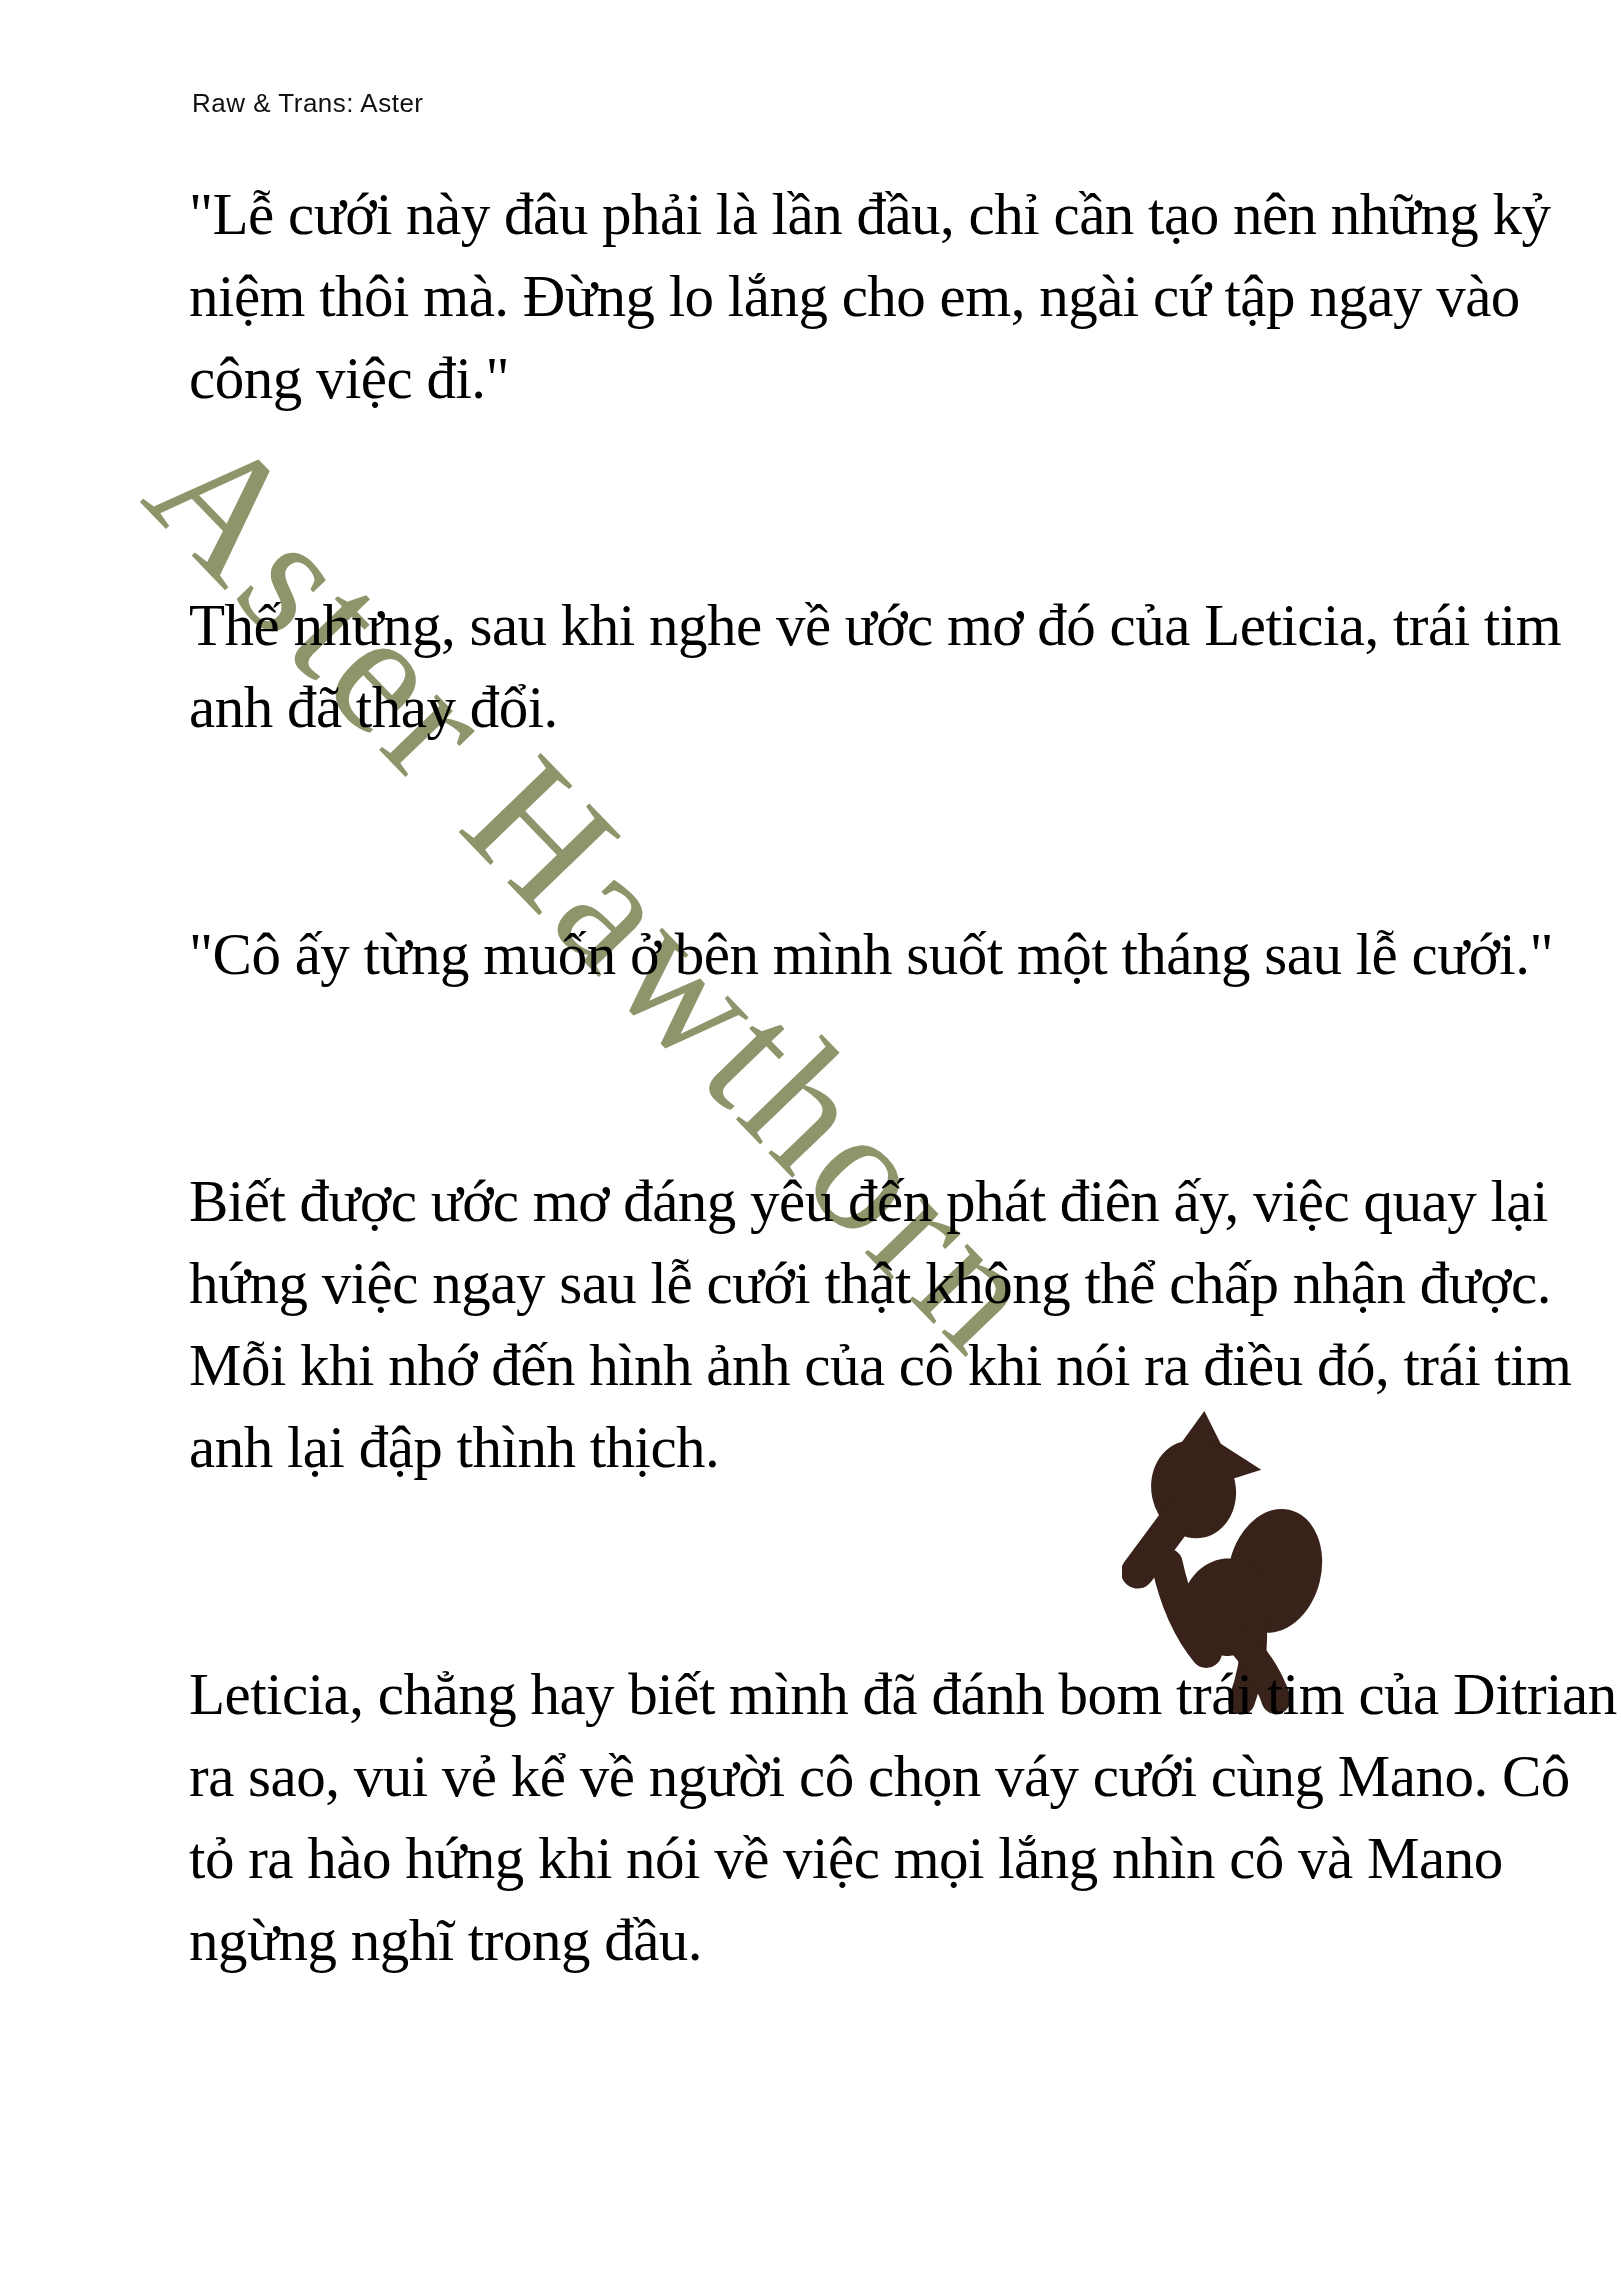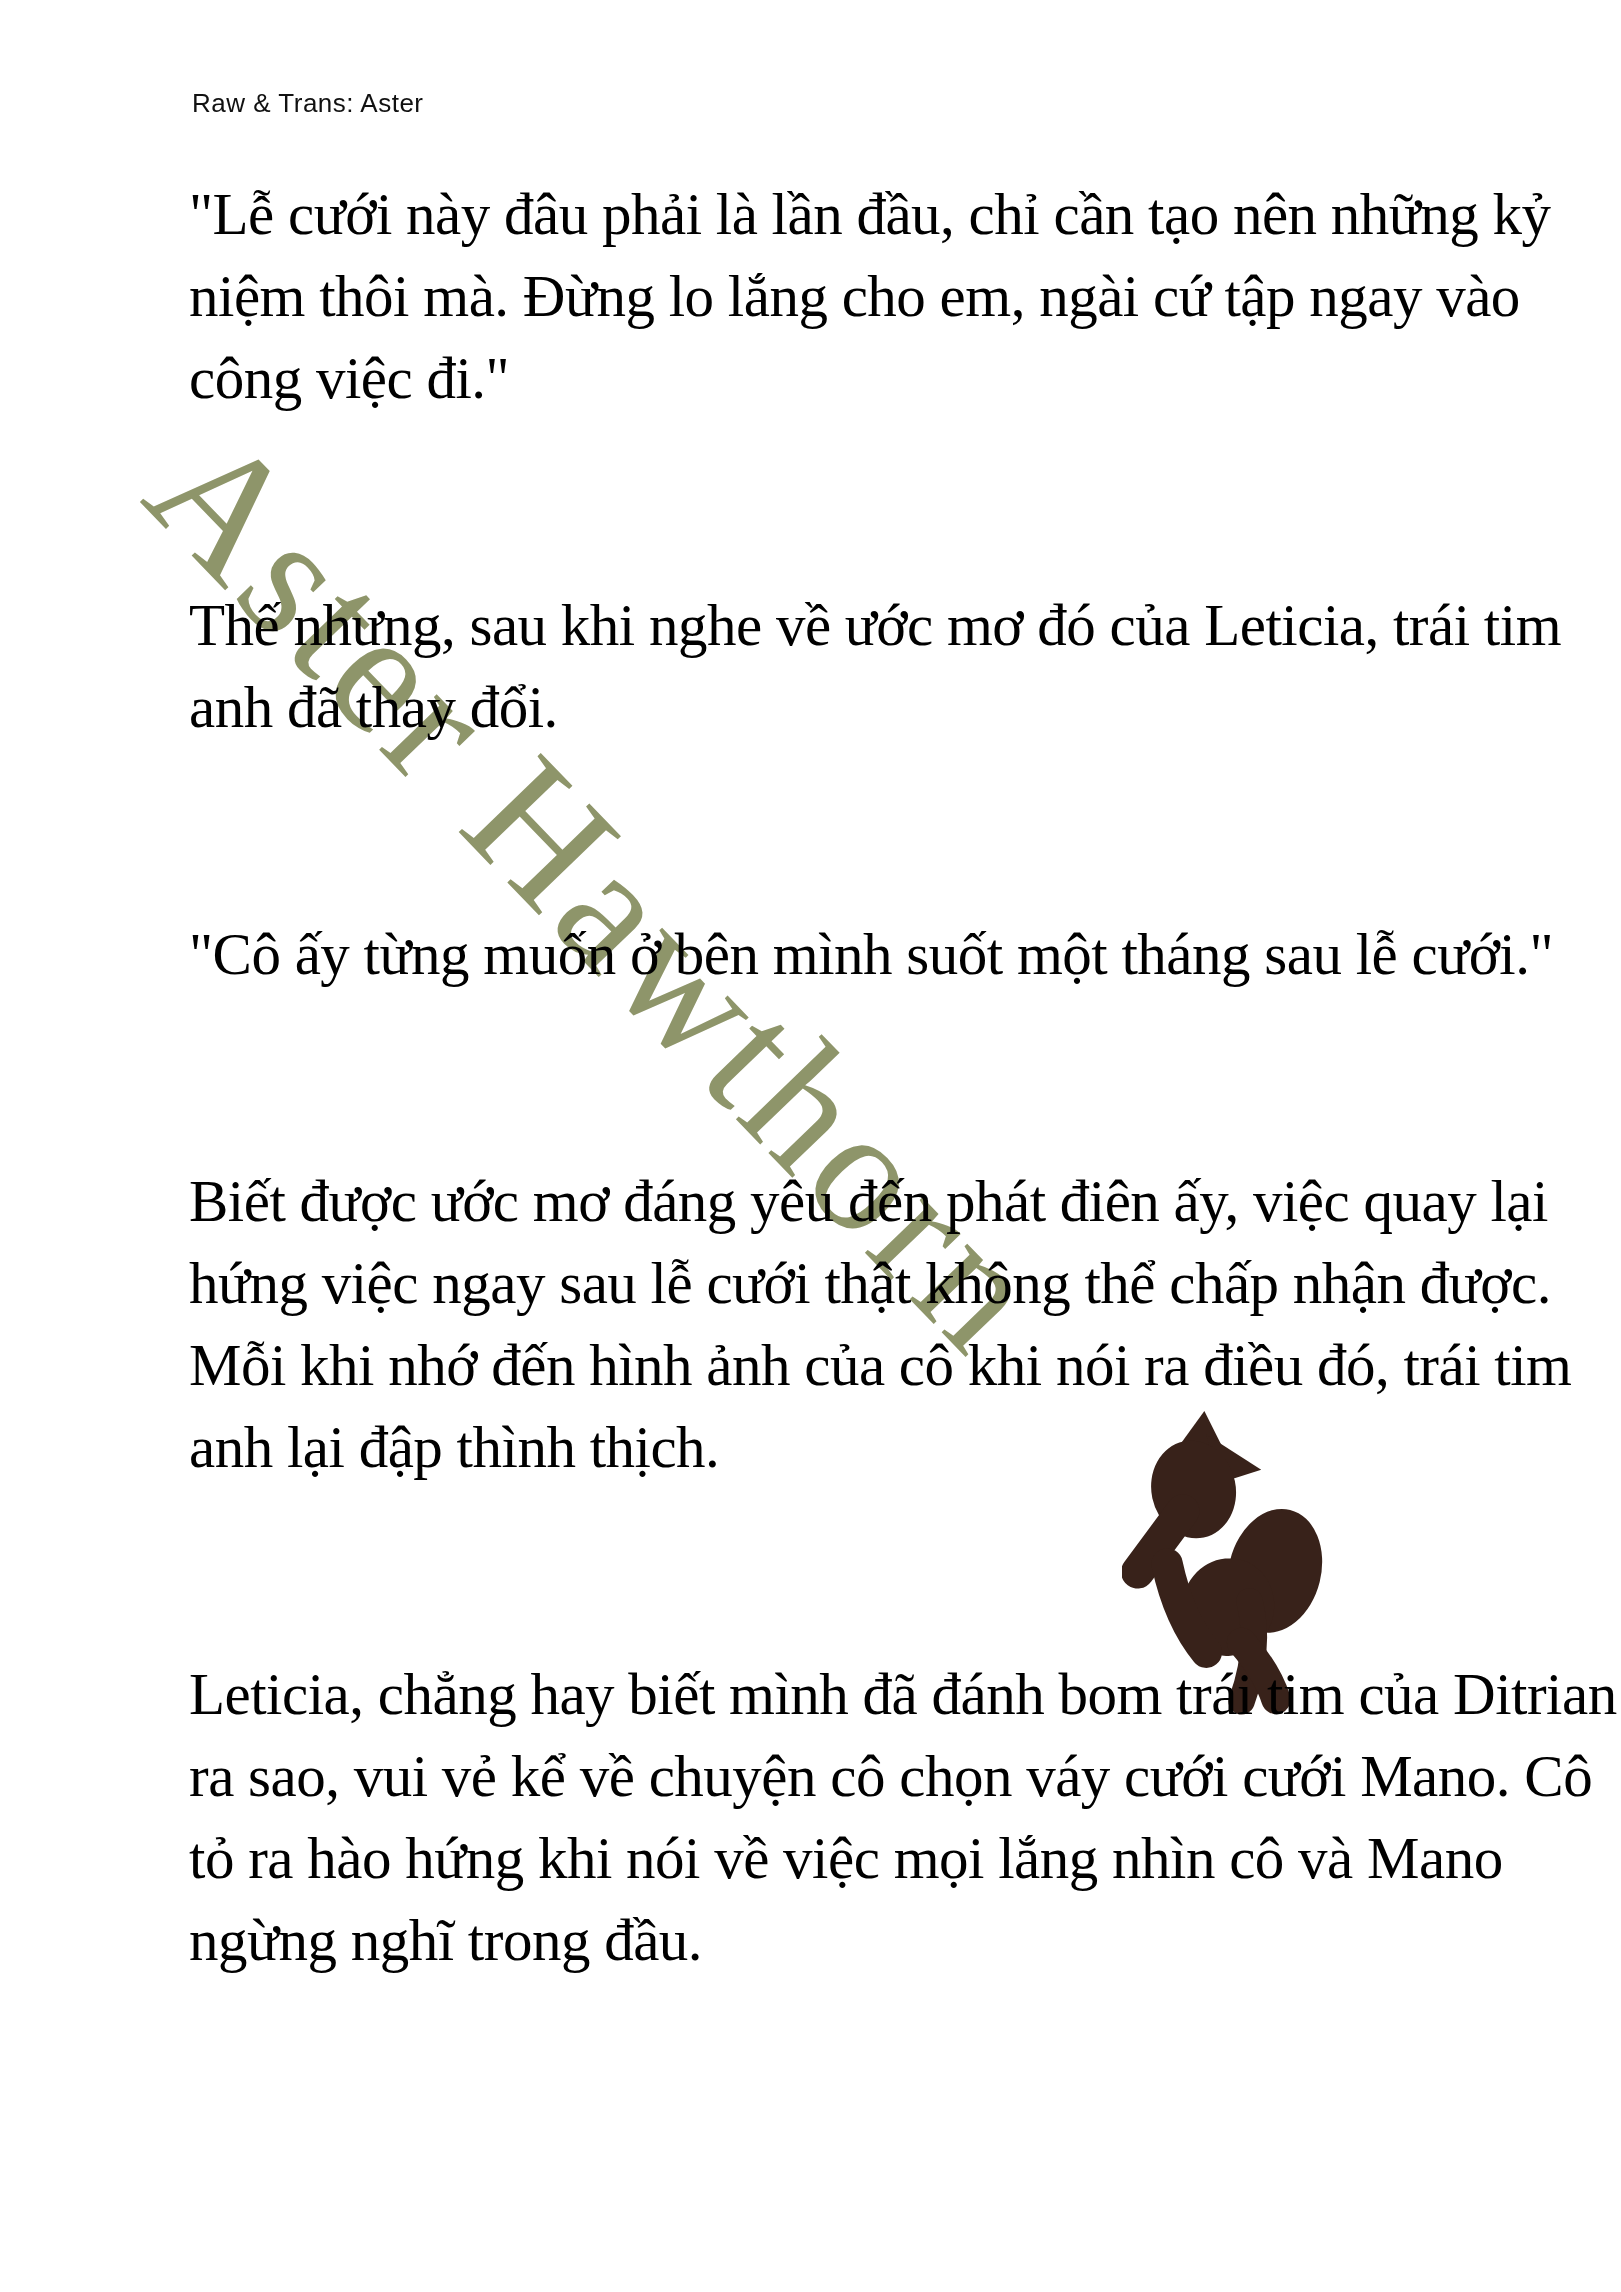--- a/index.html
+++ b/index.html
@@ -99,21 +99,21 @@
 
     <p>
       <span class="line">Biết được ước mơ đáng yêu đến phát điên ấy, việc quay lại</span>
       <span class="line">hứng việc ngay sau lễ cưới thật không thể chấp nhận được.</span>
       <span class="line">Mỗi khi nhớ đến hình ảnh của cô khi nói ra điều đó, trái tim</span>
       <span class="line">anh lại đập thình thịch.</span>
     </p>
 
     <p>
       <span class="line">Leticia, chẳng hay biết mình đã đánh bom trái tim của Ditrian</span>
-      <span class="line">ra sao, vui vẻ kể về chuyện cô chọn váy cưới cưới Mano. Cô</span>
+      <span class="line">ra sao, vui vẻ kể về người cô chọn váy cưới cùng Mano. Cô</span>
       <span class="line">tỏ ra hào hứng khi nói về việc mọi lắng nhìn cô và Mano</span>
       <span class="line">ngừng nghĩ trong đầu.</span>
     </p>
 
   </div>
 
   <svg class="cat" viewBox="0 0 205 315" aria-hidden="true">
     <g fill="var(--cat)" stroke="var(--cat)">
 
       <polygon points="55,42 84,2 102,38" stroke="none"></polygon>

